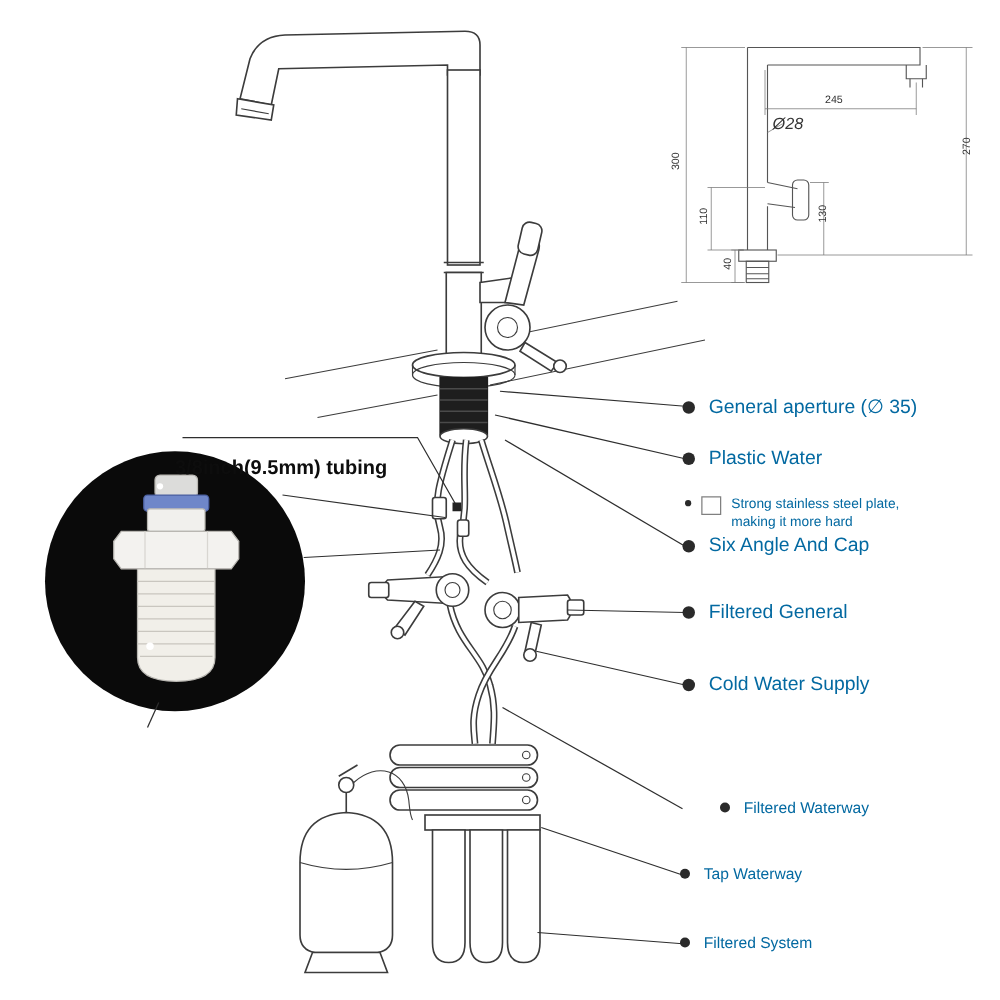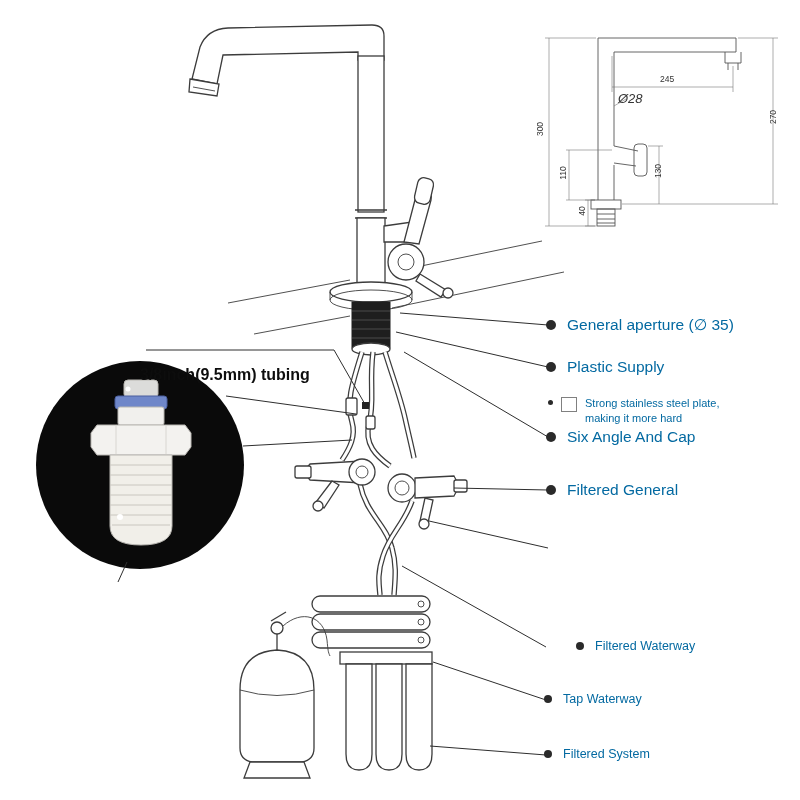--- a/index.html
+++ b/index.html
@@ -173,39 +173,43 @@
 
   <div class="label" style="left:140px;top:330px;margin-top:36px;">3/8inch(9.5mm) tubing</div>
 
   <div class="callout" style="left:546px;top:316px;">
     <span class="bullet b-lg"></span>
     <span class="t-lg">General aperture (∅ 35)</span>
   </div>
 
   <div class="callout" style="left:546px;top:358px;">
     <span class="bullet b-lg"></span>
-    <span class="t-lg">Plastic Supply</span>
+    <span class="t-lg">Plastic Water</span>
   </div>
 
   <div class="callout multi" style="left:548px;top:396px;gap:8px;">
     <span class="bullet b-sm"></span>
     <span class="square-icon"></span>
     <span class="t-sm" style="width:170px;">Strong stainless steel plate, making it more hard</span>
   </div>
 
   <div class="callout" style="left:546px;top:428px;">
     <span class="bullet b-lg"></span>
     <span class="t-lg">Six Angle And Cap</span>
   </div>
 
   <div class="callout" style="left:546px;top:481px;">
     <span class="bullet b-lg"></span>
     <span class="t-lg">Filtered General</span>
   </div>
 
+  <div class="callout" style="left:546px;top:539px;">
+    <span class="bullet b-lg"></span>
+    <span class="t-lg">Cold Water Supply</span>
+  </div>
 
 
   <div class="callout" style="left:576px;top:639px;">
     <span class="bullet b-md"></span>
     <span class="t-md">Filtered Waterway</span>
   </div>
 
   <div class="callout" style="left:544px;top:692px;">
     <span class="bullet b-md"></span>
     <span class="t-md">Tap Waterway</span>

